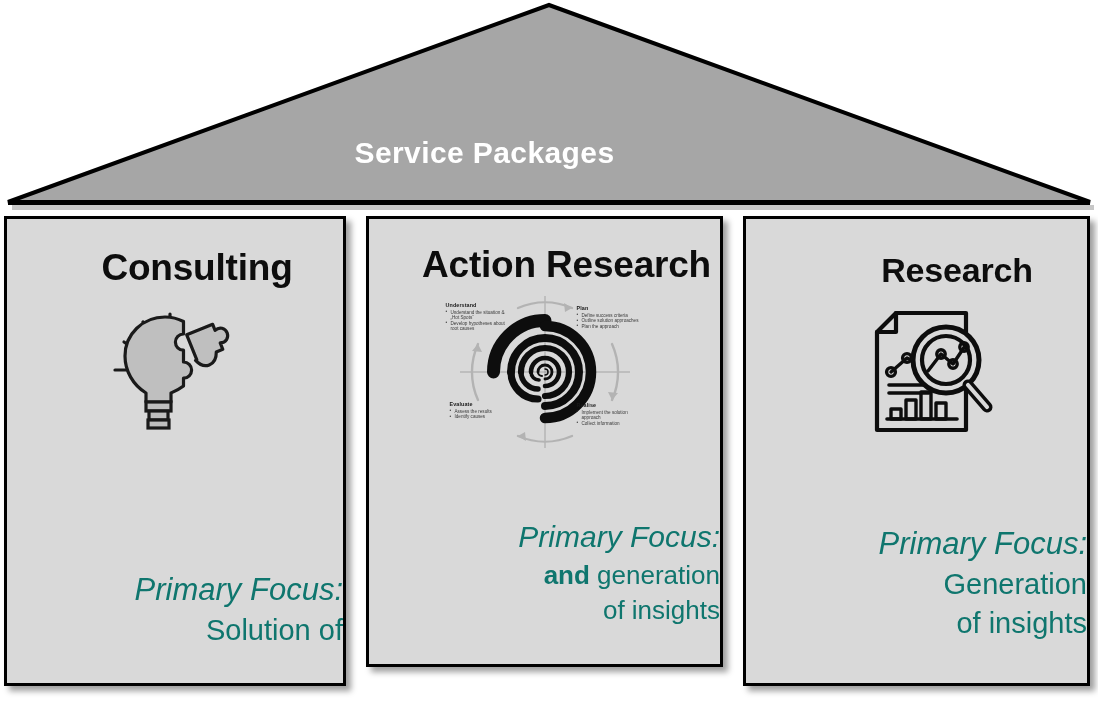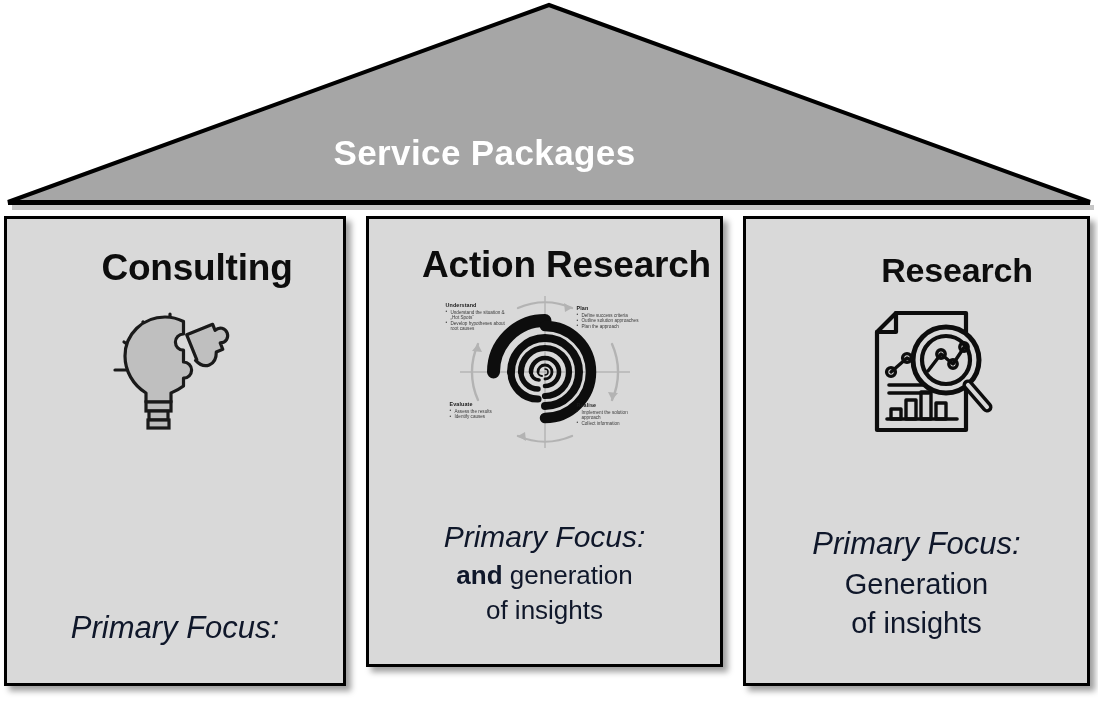--- a/index.html
+++ b/index.html
@@ -11,21 +11,21 @@
     position:relative;
   }
   #stage{position:absolute;left:0;top:0;width:1098px;height:702px;}
 
   
   .roof-wrap{position:absolute;left:0;top:0;width:1098px;height:212px;}
   .roof-svg{position:absolute;left:0;top:0;}
   .roof-title{
     position:absolute;left:0;top:133px;width:969px;
     text-align:center;
-    font-size:35px;
+    font-size:30px;
     font-weight:bold;
     color:#ffffff;
     letter-spacing:0.4px;
     line-height:40px;
     white-space:nowrap;
   }
 
   
   .pillar{
     position:absolute;
@@ -49,21 +49,21 @@
   }
   #pillar-consulting .pillar-title{font-size:37px;margin-top:28px;}
   #pillar-action .pillar-title{font-size:37px;margin-top:25px;}
   #pillar-research .pillar-title{font-size:34px;margin-top:32px;}
 
   .icon-area{width:100%;display:flex;justify-content:center;align-items:center;}
   #icon-area-consulting{height:150px;margin-top:6px;}
   #icon-area-action{height:168px;margin-top:2px;}
   #icon-area-research{height:142px;margin-top:10px;}
 
-  .focus-block{width:100%;text-align:center;color:#0f172a;}
+  .focus-block{width:100%;text-align:right;color:#0f766e;}
   .focus-label{font-style:italic;display:block;}
   .focus-line{display:block;}
   .focus-strong{font-weight:bold;}
 
   #focus-consulting{position:absolute;left:0;bottom:34px;font-size:29px;line-height:38px;}
   #focus-consulting .focus-label{font-size:31px;line-height:42px;}
 
   #focus-action{position:absolute;left:0;bottom:36px;font-size:26px;line-height:35px;}
   #focus-action .focus-label{font-size:30px;line-height:42px;}
 
@@ -123,20 +123,21 @@
         <g transform="translate(112,44) rotate(-22)">
           <path d="M-24 -22 L4 -22 L4 -15.5 C9.5 -17.6 14.2 -13.8 14.2 -8.6 C14.2 -3.6 9.5 0.2 4 -1.9
                    L4 5 L-3 5 C-5.1 10.4 -9.2 14.4 -14.4 14.4 C-19.4 14.4 -23.3 10.4 -25.4 5
                    L-24 5 Z" transform="translate(4,4)" fill="#bfbfbf" stroke="#1a1a1a" stroke-width="3.2" stroke-linejoin="round"></path>
         </g>
       </svg>
     </div>
 
     <div class="focus-block" id="focus-consulting">
       <span class="focus-label">Primary Focus:</span>
+      <span class="focus-line">Solution of</span>
     </div>
   </div>
 
   <div class="pillar" id="pillar-action">
     <div class="pillar-title">Action Research</div>
 
     <div class="icon-area" id="icon-area-action">
       <div class="spiral-wrap">
         <svg class="spiral-svg" width="210" height="168" viewBox="0 0 210 168">
 

